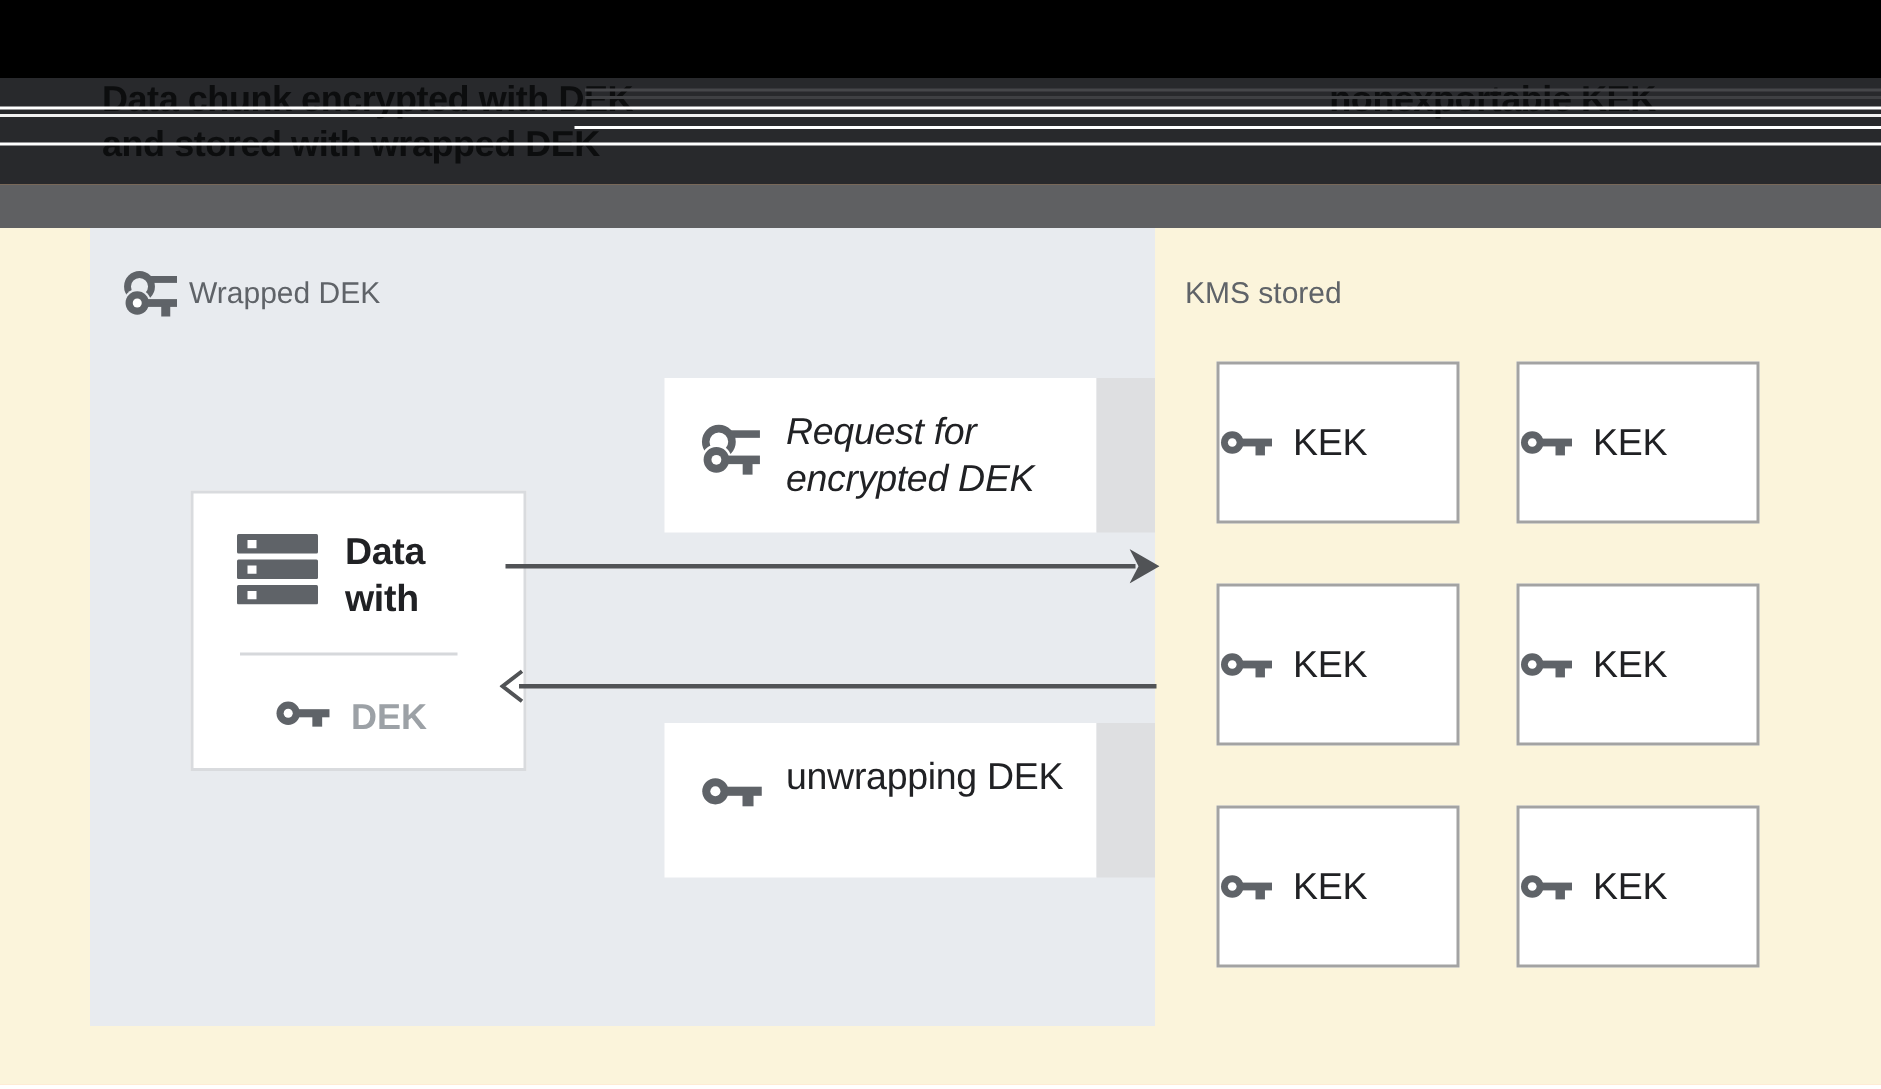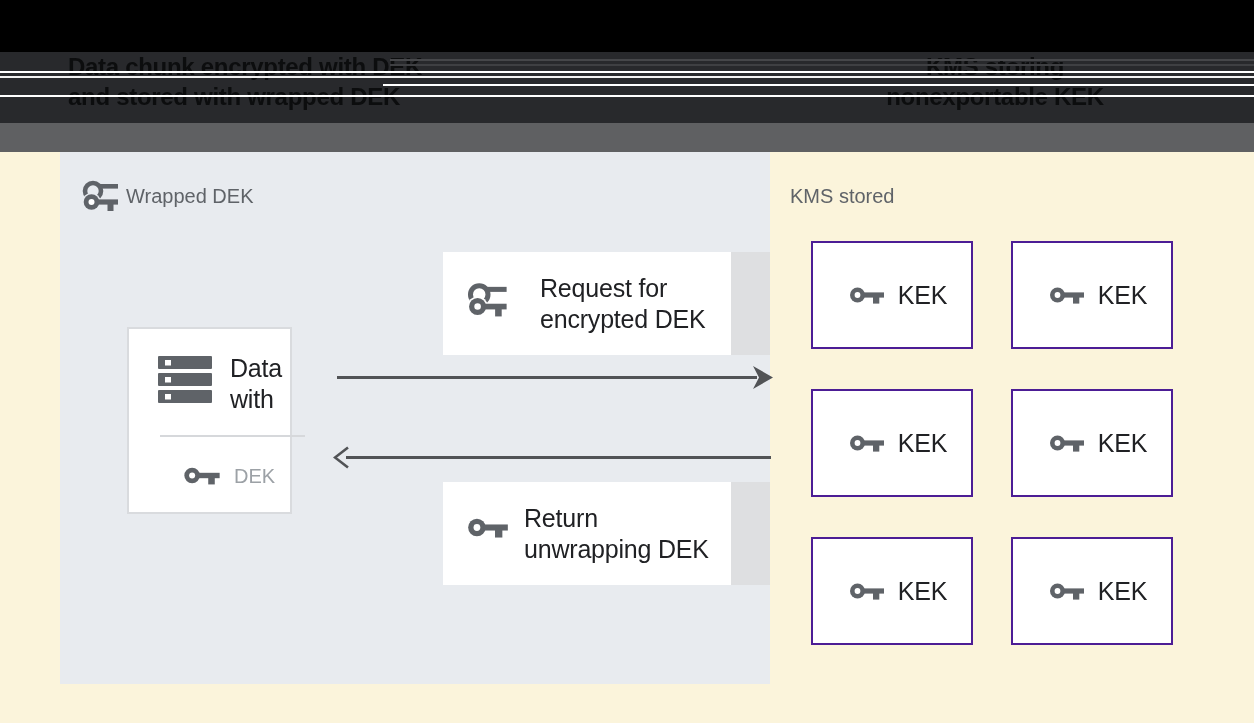--- a/index.html
+++ b/index.html
@@ -19,47 +19,46 @@
   .hline{height:2px;}
 
   
   .figure{left:0;top:152px;width:1254px;height:571px;background:#FBF4DB;}
   .panel{left:60px;top:0;width:710px;height:532px;background:#E8EBEF;}
   .fig-label{font-size:20px;color:#5F6368;white-space:nowrap;text-align:center;}
 
   .card{background:#fff;}
   .card-bordered{border:2px solid #D9DBDE;}
   .card-text{font-size:25px;line-height:31px;letter-spacing:-0.2px;color:#202124;}
-  .muted-key-label{font-size:20px;color:#9CA1A6;}
+  .muted-key-label{font-size:24px;color:#9CA1A6;}
 
   .strip{background:#DEDFE1;}
   .arrow-line{background:#515356;}
 
-  .kek-card{width:162px;height:108px;background:#fff;border:2px solid #4c1d95;
-            display:flex;align-items:center;justify-content:center;gap:13px;padding-left:12px;}
+  .kek-card{width:162px;height:108px;background:#fff;border:2px solid #a3a3a3;
+            display:flex;align-items:center;gap:13px;}
   .kek-card span{font-size:25px;color:#202124;letter-spacing:-0.2px;}
 
   .divider{background:#D6D8DB;height:2px;}
   .bottom-white{left:0;top:723px;width:1254px;height:3px;background:#fff;}
   svg{display:block;}
 </style>
 </head>
 <body>
 
 <div class="stage">
 
   <div class="abs band-black-top"></div>
   <div class="abs band-black-main"></div>
 
   <div class="abs caption caption-left">
     <div>Data chunk encrypted with DEK</div>
     <div>and stored with wrapped DEK</div>
   </div>
   <div class="abs caption caption-right">
-    <div>KMS storing</div>
     <div>nonexportable KEK</div>
   </div>
 
   <div class="abs hline" style="left:390px;top:59px;width:864px;background:#46474a;"></div>
   <div class="abs hline" style="left:390px;top:64px;width:864px;background:#3f4043;"></div>
   <div class="abs hline" style="left:0;top:71px;width:1254px;background:#ffffff;"></div>
   <div class="abs hline" style="left:0;top:76px;width:1254px;background:#f2f2f2;"></div>
   <div class="abs hline" style="left:383px;top:84px;width:871px;background:#ffffff;"></div>
   <div class="abs hline" style="left:0;top:95px;width:1254px;background:#ffffff;"></div>
 
@@ -75,21 +74,21 @@
         <rect x="20" y="6" width="18" height="4.6" fill="#5F6368"></rect>
         <circle cx="11.5" cy="24" r="9.3" fill="#E8EBEF"></circle>
         <circle cx="11.5" cy="24" r="7.8" fill="#5F6368"></circle>
         <circle cx="11.5" cy="24" r="3" fill="#fff"></circle>
         <rect x="17.5" y="21.4" width="20.5" height="5.2" fill="#5F6368"></rect>
         <rect x="27.5" y="25" width="6" height="8" fill="#5F6368"></rect>
       </svg>
     </div>
     <div class="abs fig-label" style="left:126px;top:33px;">Wrapped DEK</div>
 
-    <div class="abs card card-bordered" style="left:127px;top:175px;width:165px;height:187px;">
+    <div class="abs card card-bordered" style="left:127px;top:175px;width:224px;height:187px;font-weight:bold;">
       <div class="abs" style="left:29px;top:27px;">
         <svg width="54" height="47" viewBox="0 0 54 47">
           <rect x="0" y="0" width="54" height="13" rx="1" fill="#5F6368"></rect>
           <rect x="0" y="17" width="54" height="13" rx="1" fill="#5F6368"></rect>
           <rect x="0" y="34" width="54" height="13" rx="1" fill="#5F6368"></rect>
           <rect x="7" y="4" width="6" height="5.5" fill="#fff"></rect>
           <rect x="7" y="21" width="6" height="5.5" fill="#fff"></rect>
           <rect x="7" y="38" width="6" height="5.5" fill="#fff"></rect>
         </svg>
       </div>
@@ -114,38 +113,37 @@
         <svg width="46" height="40" viewBox="0 0 42 36">
           <circle cx="13" cy="13" r="8" fill="none" stroke="#5F6368" stroke-width="4.6"></circle>
           <rect x="20" y="6" width="18" height="4.6" fill="#5F6368"></rect>
           <circle cx="11.5" cy="24" r="9.3" fill="#fff"></circle>
           <circle cx="11.5" cy="24" r="7.8" fill="#5F6368"></circle>
           <circle cx="11.5" cy="24" r="3" fill="#fff"></circle>
           <rect x="17.5" y="21.4" width="20.5" height="5.2" fill="#5F6368"></rect>
           <rect x="27.5" y="25" width="6" height="8" fill="#5F6368"></rect>
         </svg>
       </div>
-      <div class="abs card-text" style="left:97px;top:21px;">
+      <div class="abs card-text" style="left:81px;top:21px;font-style:italic;">
         <div>Request for</div>
         <div>encrypted DEK</div>
       </div>
     </div>
     <div class="abs strip" style="left:731px;top:100px;width:39px;height:103px;"></div>
 
     <div class="abs card" style="left:443px;top:330px;width:288px;height:103px;">
       <div class="abs" style="left:24px;top:30px;">
         <svg width="42" height="31" viewBox="0 0 36 26">
           <circle cx="8.5" cy="13" r="7.5" fill="#5F6368"></circle>
           <circle cx="8.5" cy="13" r="2.9" fill="#fff"></circle>
           <rect x="14" y="10.4" width="21" height="5.2" fill="#5F6368"></rect>
           <rect x="24" y="14" width="6.3" height="7.6" fill="#5F6368"></rect>
         </svg>
       </div>
       <div class="abs card-text" style="left:81px;top:21px;">
-        <div>Return</div>
         <div>unwrapping DEK</div>
       </div>
     </div>
     <div class="abs strip" style="left:731px;top:330px;width:39px;height:103px;"></div>
 
     <div class="abs arrow-line" style="left:337px;top:224px;width:420px;height:3px;"></div>
     <div class="abs" style="left:753px;top:214px;">
       <svg width="20" height="23" viewBox="0 0 20 23">
         <polygon points="0,0 20,11.5 0,23 6,11.5" fill="#515356"></polygon>
       </svg>

